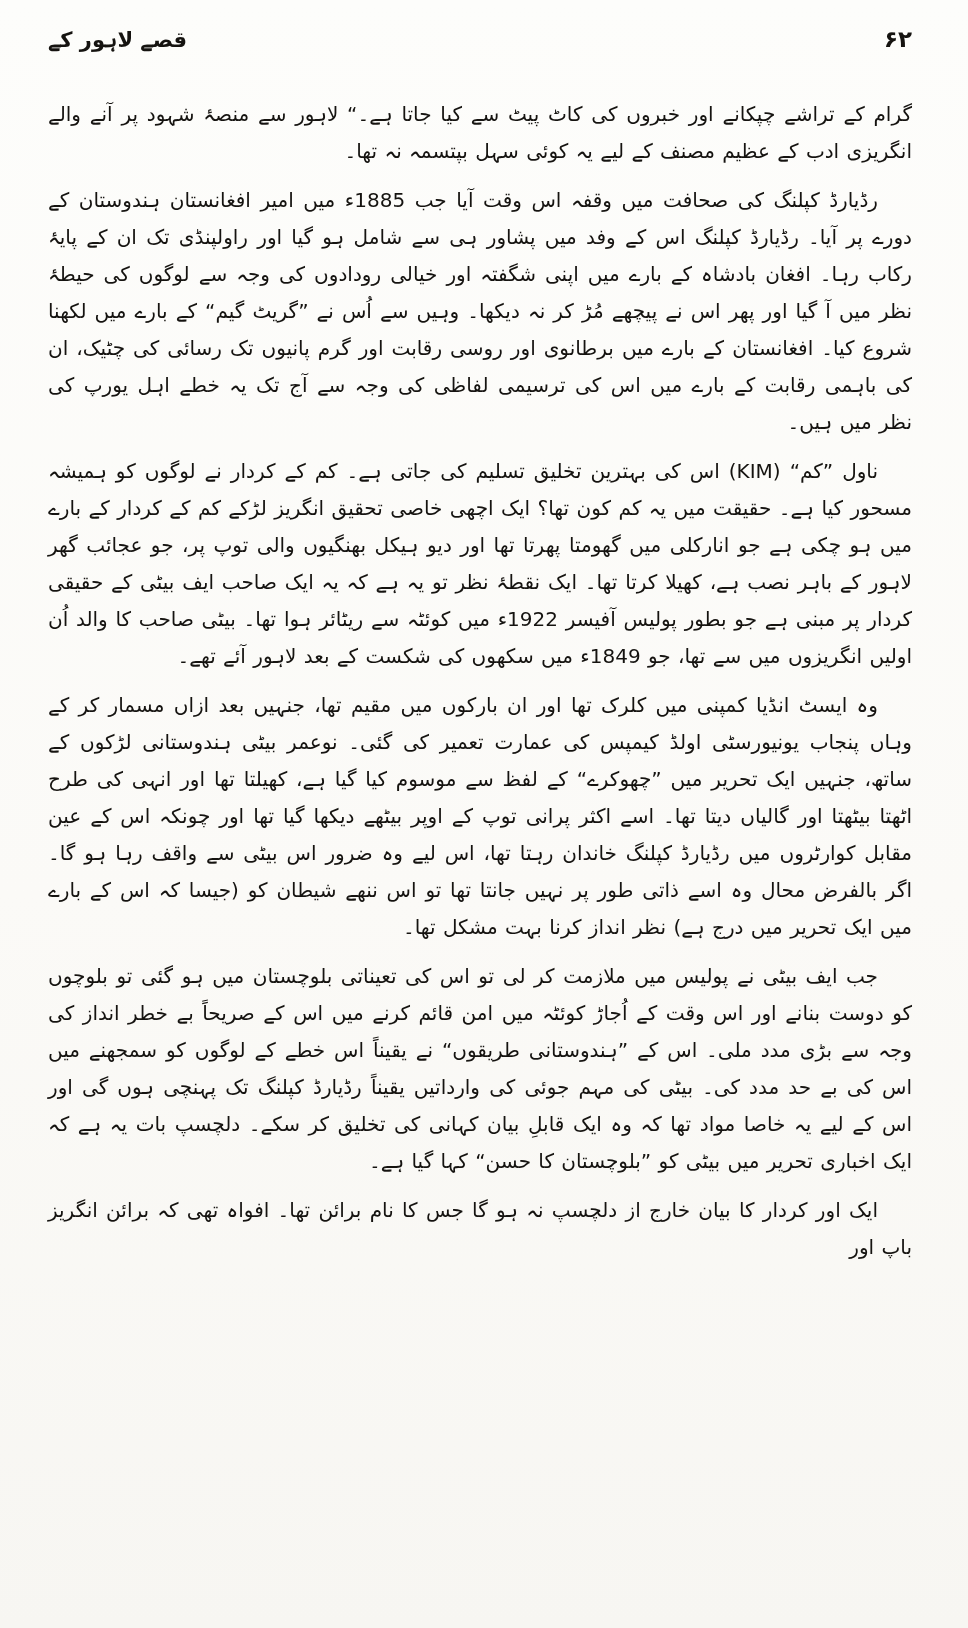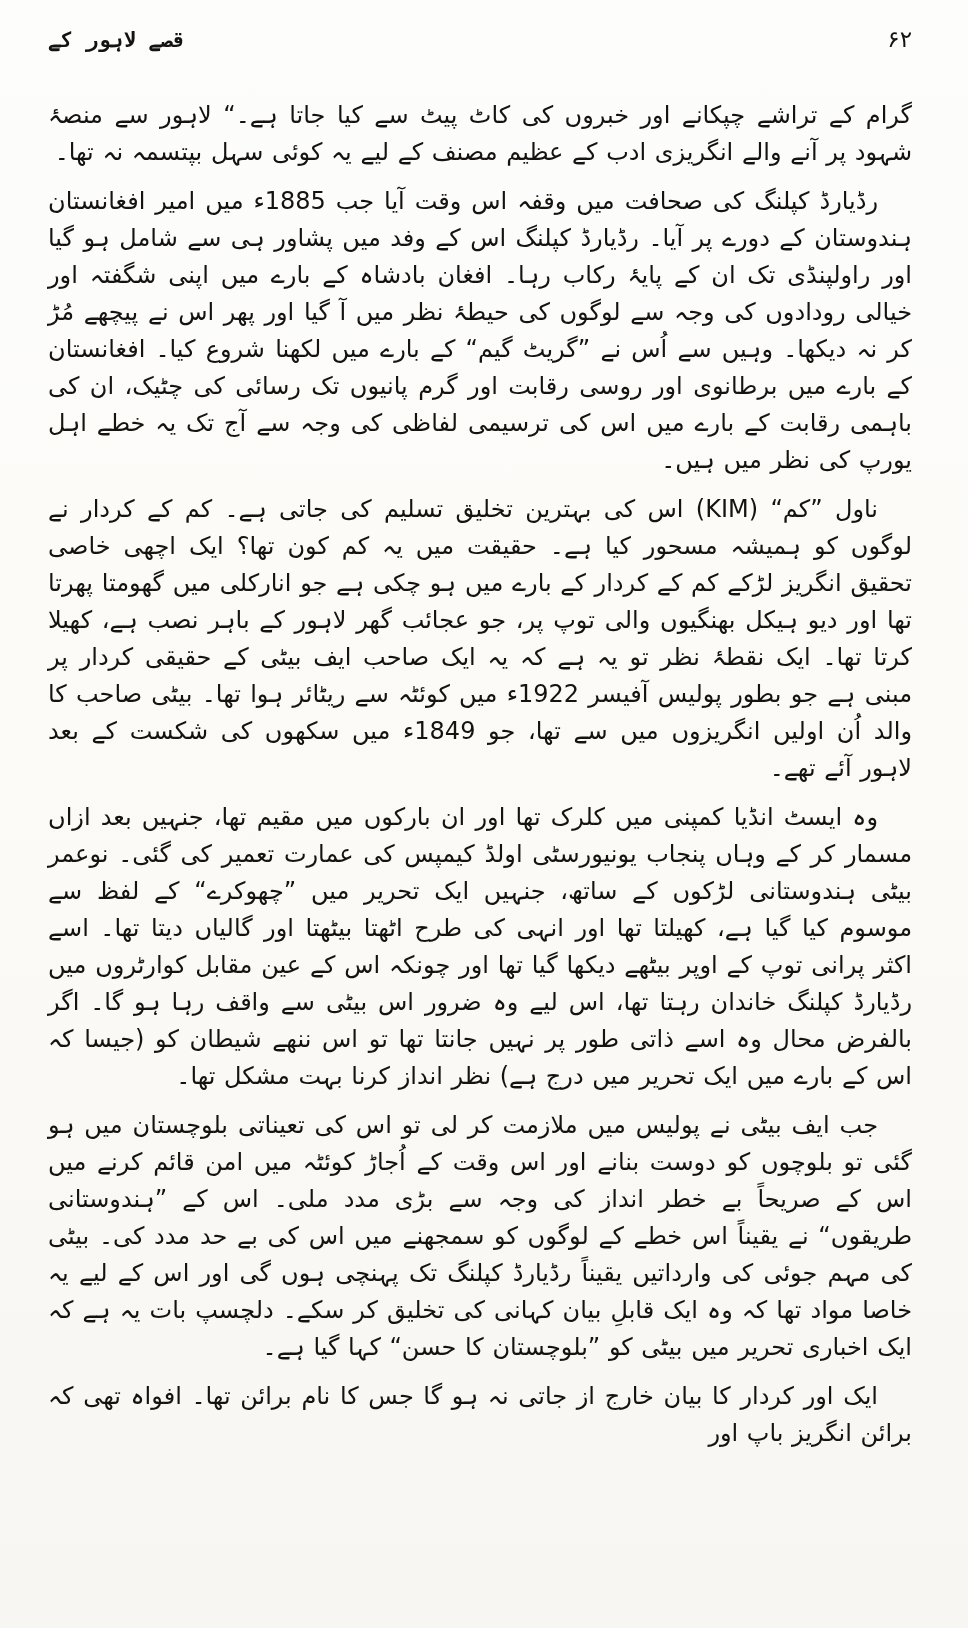--- a/index.html
+++ b/index.html
@@ -30,30 +30,29 @@
     justify-content: space-between;
     align-items: baseline;
     direction: rtl;
     margin-bottom: 44px;
   }
 
   .running-title {
     font-size: 21px;
     font-weight: bold;
     letter-spacing: 0.5px;
-    font-family: Liberation Mono, monospace;
   }
 
   .page-number {
     font-size: 23px;
-    font-weight: normal;
+    font-weight: bold;
   }
 
   .page-body {
-    font-size: 24px;
+    font-size: 20px;
     line-height: 37px;
     text-align: justify;
     text-justify: inter-word;
   }
 
   .para {
     text-indent: 34px;
     word-spacing: 1px;
   }
 
@@ -75,17 +74,17 @@
       <span class="page-number">۶۲</span>
       <span class="running-title">قصے لاہور کے</span>
     </header>
 
     <main class="page-body">
       <p class="para no-indent">گرام کے تراشے چپکانے اور خبروں کی کاٹ پیٹ سے کیا جاتا ہے۔“ لاہور سے منصۂ شہود پر آنے والے انگریزی ادب کے عظیم مصنف کے لیے یہ کوئی سہل بپتسمہ نہ تھا۔</p>
       <p class="para">رڈیارڈ کپلنگ کی صحافت میں وقفہ اس وقت آیا جب 1885ء میں امیر افغانستان ہندوستان کے دورے پر آیا۔ رڈیارڈ کپلنگ اس کے وفد میں پشاور ہی سے شامل ہو گیا اور راولپنڈی تک ان کے پایۂ رکاب رہا۔ افغان بادشاہ کے بارے میں اپنی شگفتہ اور خیالی رودادوں کی وجہ سے لوگوں کی حیطۂ نظر میں آ گیا اور پھر اس نے پیچھے مُڑ کر نہ دیکھا۔ وہیں سے اُس نے ”گریٹ گیم“ کے بارے میں لکھنا شروع کیا۔ افغانستان کے بارے میں برطانوی اور روسی رقابت اور گرم پانیوں تک رسائی کی چٹیک، ان کی باہمی رقابت کے بارے میں اس کی ترسیمی لفاظی کی وجہ سے آج تک یہ خطے اہل یورپ کی نظر میں ہیں۔</p>
       <p class="para">ناول ”کم“ (KIM) اس کی بہترین تخلیق تسلیم کی جاتی ہے۔ کم کے کردار نے لوگوں کو ہمیشہ مسحور کیا ہے۔ حقیقت میں یہ کم کون تھا؟ ایک اچھی خاصی تحقیق انگریز لڑکے کم کے کردار کے بارے میں ہو چکی ہے جو انارکلی میں گھومتا پھرتا تھا اور دیو ہیکل بھنگیوں والی توپ پر، جو عجائب گھر لاہور کے باہر نصب ہے، کھیلا کرتا تھا۔ ایک نقطۂ نظر تو یہ ہے کہ یہ ایک صاحب ایف بیٹی کے حقیقی کردار پر مبنی ہے جو بطور پولیس آفیسر 1922ء میں کوئٹہ سے ریٹائر ہوا تھا۔ بیٹی صاحب کا والد اُن اولیں انگریزوں میں سے تھا، جو 1849ء میں سکھوں کی شکست کے بعد لاہور آئے تھے۔</p>
       <p class="para">وہ ایسٹ انڈیا کمپنی میں کلرک تھا اور ان بارکوں میں مقیم تھا، جنہیں بعد ازاں مسمار کر کے وہاں پنجاب یونیورسٹی اولڈ کیمپس کی عمارت تعمیر کی گئی۔ نوعمر بیٹی ہندوستانی لڑکوں کے ساتھ، جنہیں ایک تحریر میں ”چھوکرے“ کے لفظ سے موسوم کیا گیا ہے، کھیلتا تھا اور انہی کی طرح اٹھتا بیٹھتا اور گالیاں دیتا تھا۔ اسے اکثر پرانی توپ کے اوپر بیٹھے دیکھا گیا تھا اور چونکہ اس کے عین مقابل کوارٹروں میں رڈیارڈ کپلنگ خاندان رہتا تھا، اس لیے وہ ضرور اس بیٹی سے واقف رہا ہو گا۔ اگر بالفرض محال وہ اسے ذاتی طور پر نہیں جانتا تھا تو اس ننھے شیطان کو (جیسا کہ اس کے بارے میں ایک تحریر میں درج ہے) نظر انداز کرنا بہت مشکل تھا۔</p>
       <p class="para">جب ایف بیٹی نے پولیس میں ملازمت کر لی تو اس کی تعیناتی بلوچستان میں ہو گئی تو بلوچوں کو دوست بنانے اور اس وقت کے اُجاڑ کوئٹہ میں امن قائم کرنے میں اس کے صریحاً بے خطر انداز کی وجہ سے بڑی مدد ملی۔ اس کے ”ہندوستانی طریقوں“ نے یقیناً اس خطے کے لوگوں کو سمجھنے میں اس کی بے حد مدد کی۔ بیٹی کی مہم جوئی کی وارداتیں یقیناً رڈیارڈ کپلنگ تک پہنچی ہوں گی اور اس کے لیے یہ خاصا مواد تھا کہ وہ ایک قابلِ بیان کہانی کی تخلیق کر سکے۔ دلچسپ بات یہ ہے کہ ایک اخباری تحریر میں بیٹی کو ”بلوچستان کا حسن“ کہا گیا ہے۔</p>
-      <p class="para">ایک اور کردار کا بیان خارج از جاتی نہ ہو گا جس کا نام برائن تھا۔ افواہ تھی کہ برائن انگریز باپ اور</p>
+      <p class="para">ایک اور کردار کا بیان خارج از دلچسپ نہ ہو گا جس کا نام برائن تھا۔ افواہ تھی کہ برائن انگریز باپ اور</p>
     </main>
 
   </div>
 </div>
 
 </body></html>

